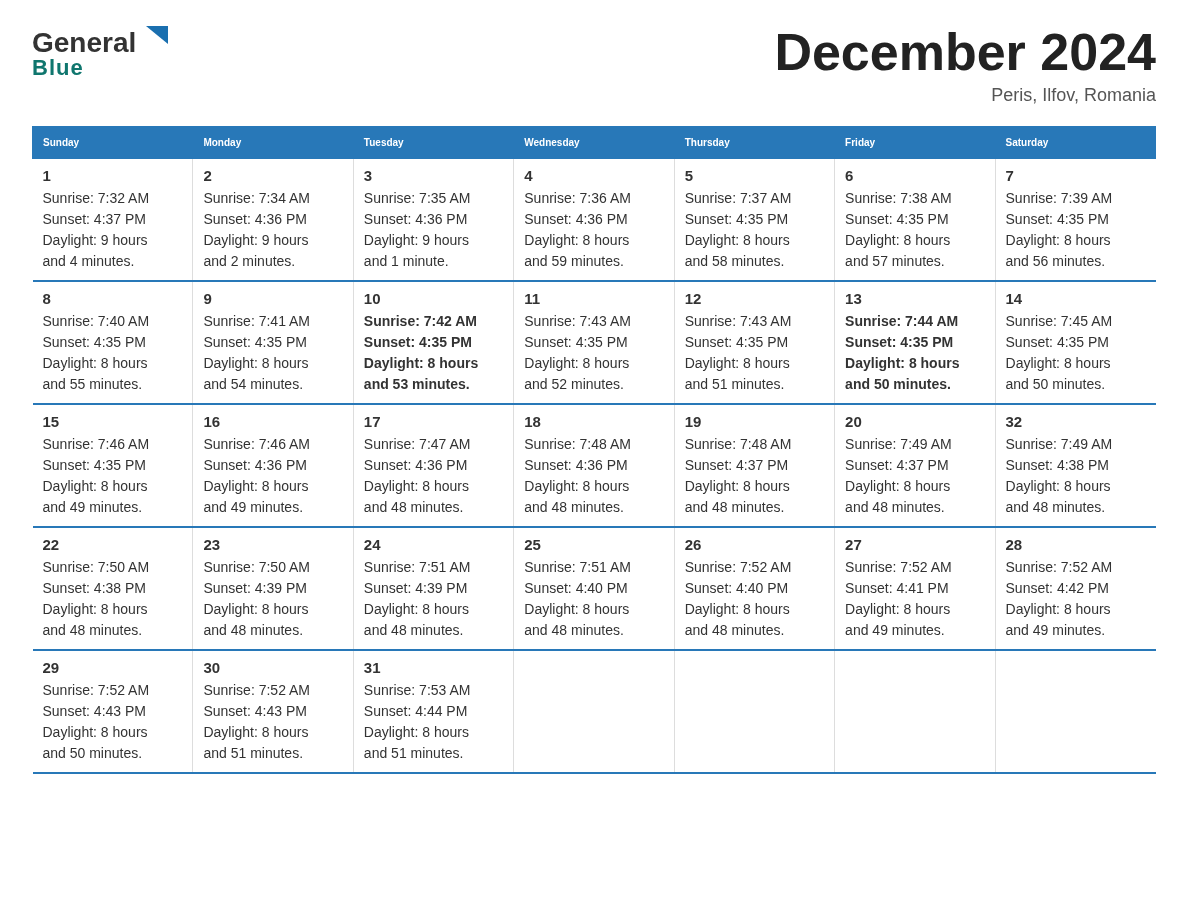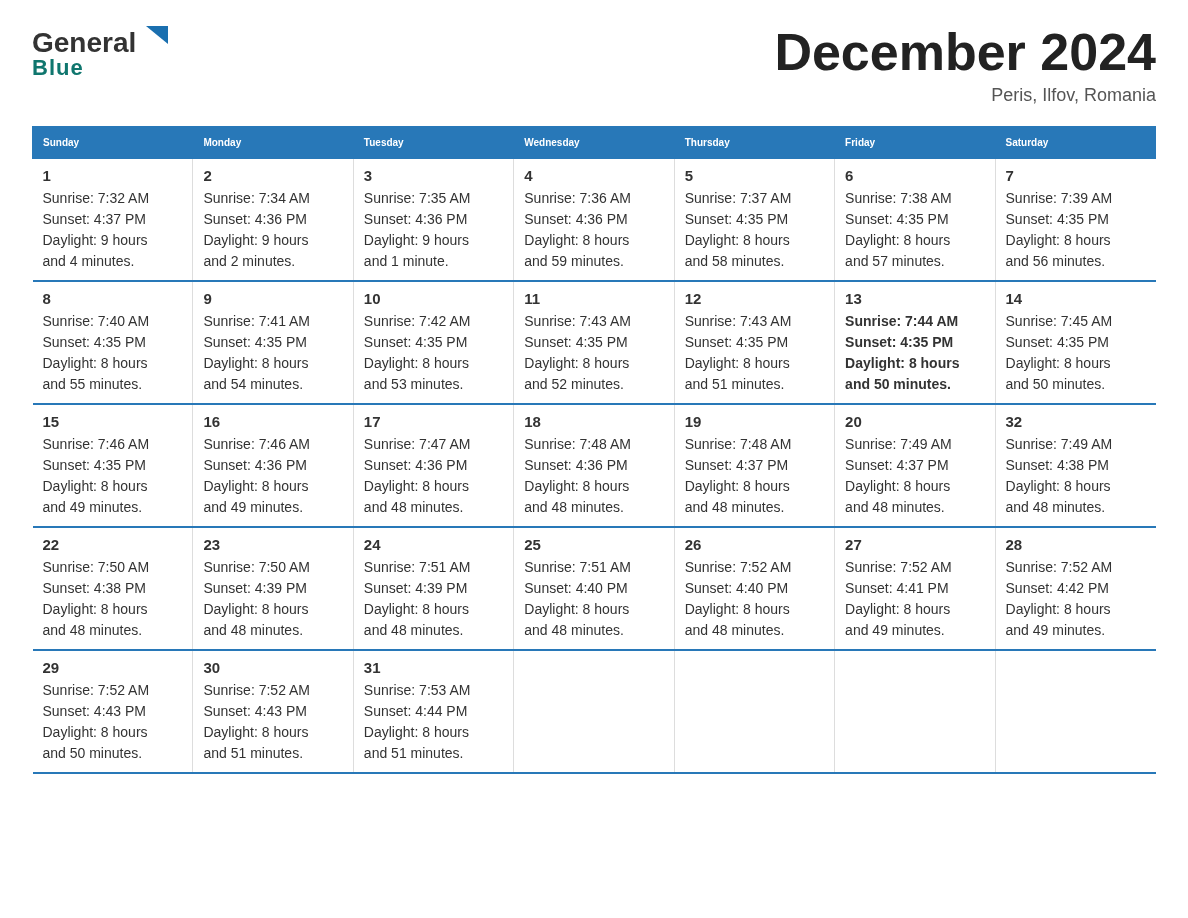--- a/index.html
+++ b/index.html
@@ -190,21 +190,21 @@
         </td>
         <td>
           <span class="day-num">9</span>
           <div class="day-info" style="white-space: pre-line;">Sunrise: 7:41 AM
 Sunset: 4:35 PM
 Daylight: 8 hours
 and 54 minutes.</div>
         </td>
         <td>
           <span class="day-num">10</span>
-          <div class="day-info" style="white-space: pre-line;">Sunrise: 7:42 AM
+          <div class="day-info" style="white-space: pre-line; font-weight: bold;">Sunrise: 7:42 AM
 Sunset: 4:35 PM
 Daylight: 8 hours
 and 53 minutes.</div>
         </td>
         <td>
           <span class="day-num">11</span>
           <div class="day-info" style="white-space: pre-line;">Sunrise: 7:43 AM
 Sunset: 4:35 PM
 Daylight: 8 hours
 and 52 minutes.</div>

